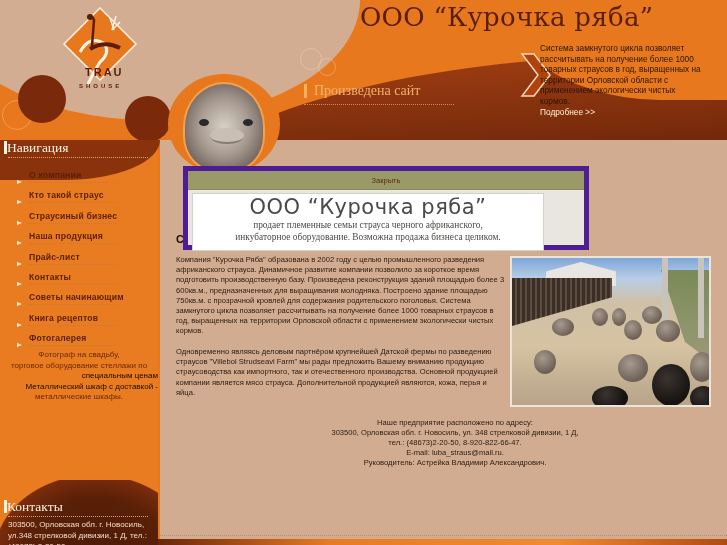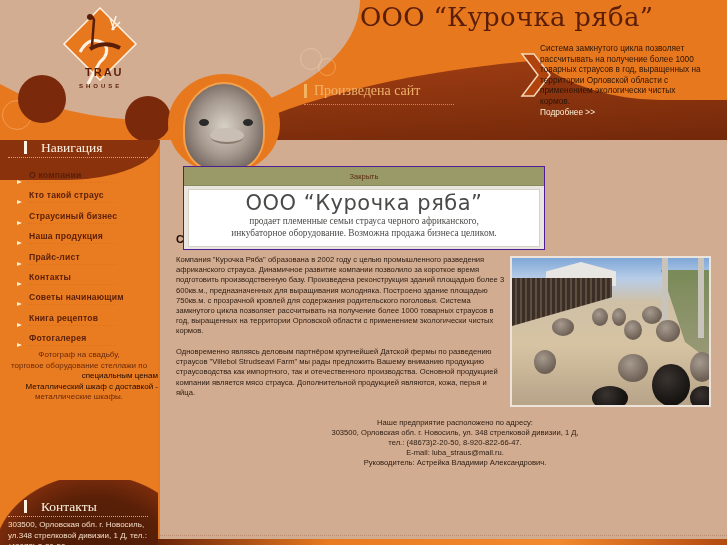--- a/index.html
+++ b/index.html
@@ -62,23 +62,23 @@
     .sidebar {
       position: absolute; left: 0; top: 140px; width: 158px; height: 405px;
       background: #e97b21;
     }
     .sidebar .curve {
       position: absolute; left: 0; top: 0; width: 160px; height: 40px;
       background: #8a320c;
       border-radius: 0 0 60% 0 / 0 0 100% 0;
     }
     .section-head {
-      position: absolute; left: 24px;
+      position: absolute; left: 4px;
       font-family: "Liberation Serif", serif; font-size: 13.5px; color: #fff3e3;
-      padding-left: 14px; border-left: 3px solid #fff3e3; line-height: 13px;
+      padding-left: 0; border-left: 3px solid #fff3e3; line-height: 13px;
     }
     .section-rule {
       position: absolute; left: 8px; width: 140px; border-top: 1px dotted #d9a070;
     }
     .nav-list { position: absolute; left: 12px; top: 170px; width: 158px; list-style: none; }
     .nav-item {
       position: relative; height: 20.4px; cursor: pointer;
     }
     .nav-item .label {
       position: absolute; left: 17px; top: 0px;
@@ -157,22 +157,22 @@
 
     .footer-rule { position: absolute; left: 158px; top: 535px; width: 569px; border-top: 1px dotted #b98d6e; }
     .footer-bar {
       position: absolute; left: 158px; top: 539px; width: 569px; height: 6px;
       background: linear-gradient(90deg, #6a2408, #e97b21 30%, #f28a2e 70%, #b34a10);
     }
     .side-border { position: absolute; left: 150px; top: 140px; width: 10px; height: 405px; background: #e8781e; }
 
     
     .popup {
-      position: absolute; left: 183px; top: 166px; width: 362px; height: 84px;
-      background: #e9e5df; border: 1px solid #4c1d95; z-index: 10;
+      position: absolute; left: 183px; top: 166px; width: 406px; height: 84px;
+      background: #e9e5df; border: 5px solid #4c1d95; z-index: 10;
     }
     .popup .bar {
       height: 19px; background: #999a68; text-align: center;
       font-size: 7.5px; line-height: 19px; color: #5a2a10; cursor: pointer;
       border-bottom: 1px solid #8a8b5a;
     }
     .popup .inner {
       position: absolute; left: 4px; top: 22px; width: 352px; height: 58px;
       background: #ffffff; border: 1px solid #d6d1c6; text-align: center;
     }

